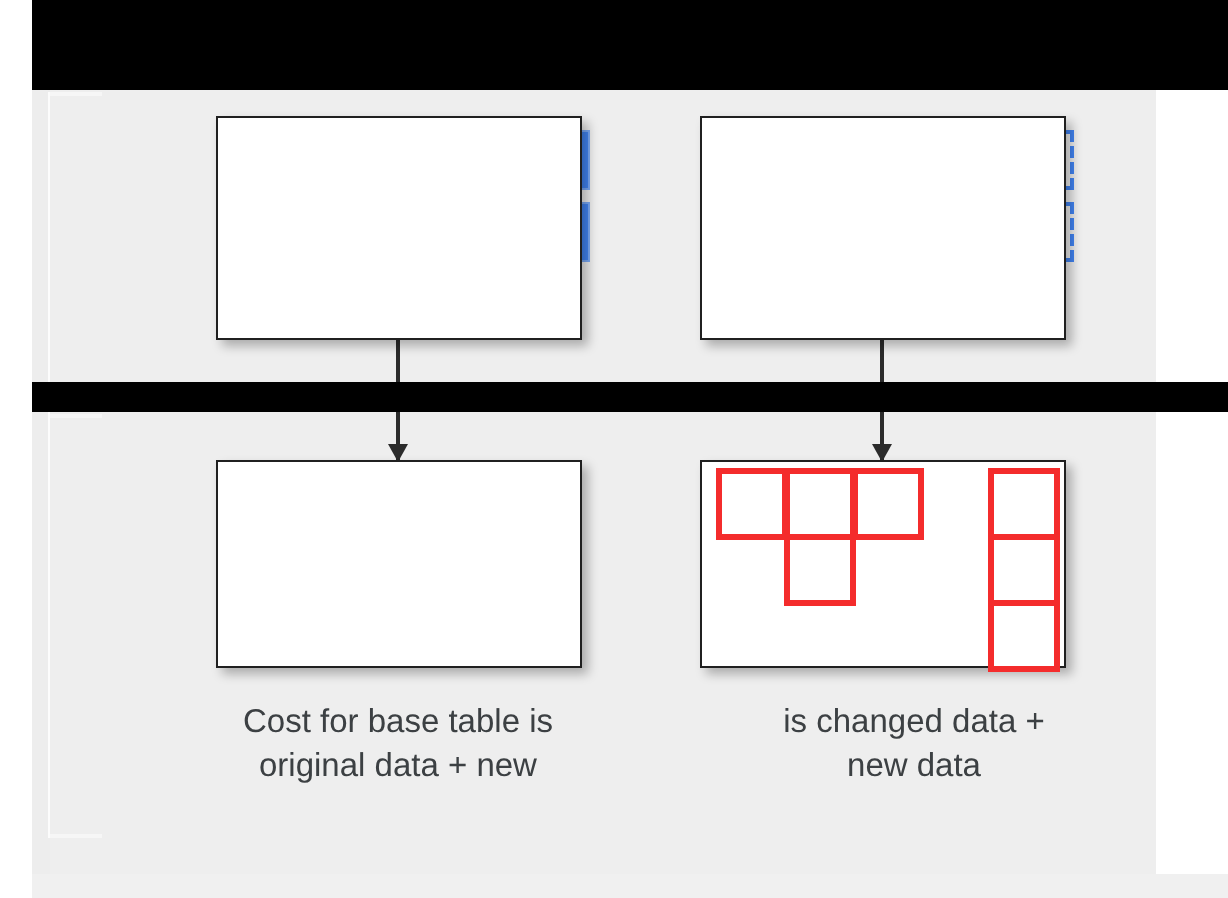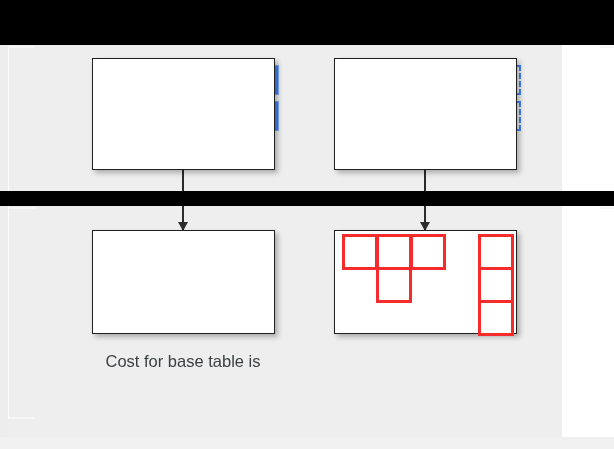--- a/index.html
+++ b/index.html
@@ -6,21 +6,21 @@
   body{
     width:614px;height:449px;
     background:#ffffff;
     font-family:"Liberation Sans",sans-serif;
     overflow:hidden;
     position:relative;
   }
 
   
   #canvas{
-    position:absolute;left:0;top:0;width:562px;height:449px;
+    position:absolute;left:16px;top:0;width:562px;height:449px;
     background:#eeeeee;
   }
 
   
   .bar{position:absolute;background:#000000;z-index:40;}
   #bar-top{left:0;top:0;width:614px;height:45px;}
   #bar-mid{left:0;top:191px;width:614px;height:15px;}
 
   
   .rail{position:absolute;background:#f7f7f7;z-index:5;}
@@ -204,19 +204,22 @@
       </div>
       <div class="redbox" style="left: 478px; top: 267px; width: 36px; height: 36px;"></div>
       <div class="cell green" style="left: 481px; top: 303px;">
         <span class="glyph">+</span>
       </div>
       <div class="redbox" style="left: 478px; top: 300px; width: 36px; height: 36px;"></div>
     </div>
 
   <div class="caption" id="cap-base">
     <div>Cost for base table is</div>
+    <div>original data + new</div>
   </div>
   <div class="caption" id="cap-clone">
+    <div>is changed data +</div>
+    <div>new data</div>
   </div>
 
   <div class="bar" id="bar-top"></div>
   <div class="bar" id="bar-mid"></div>
 </div>
 
 </body></html>

